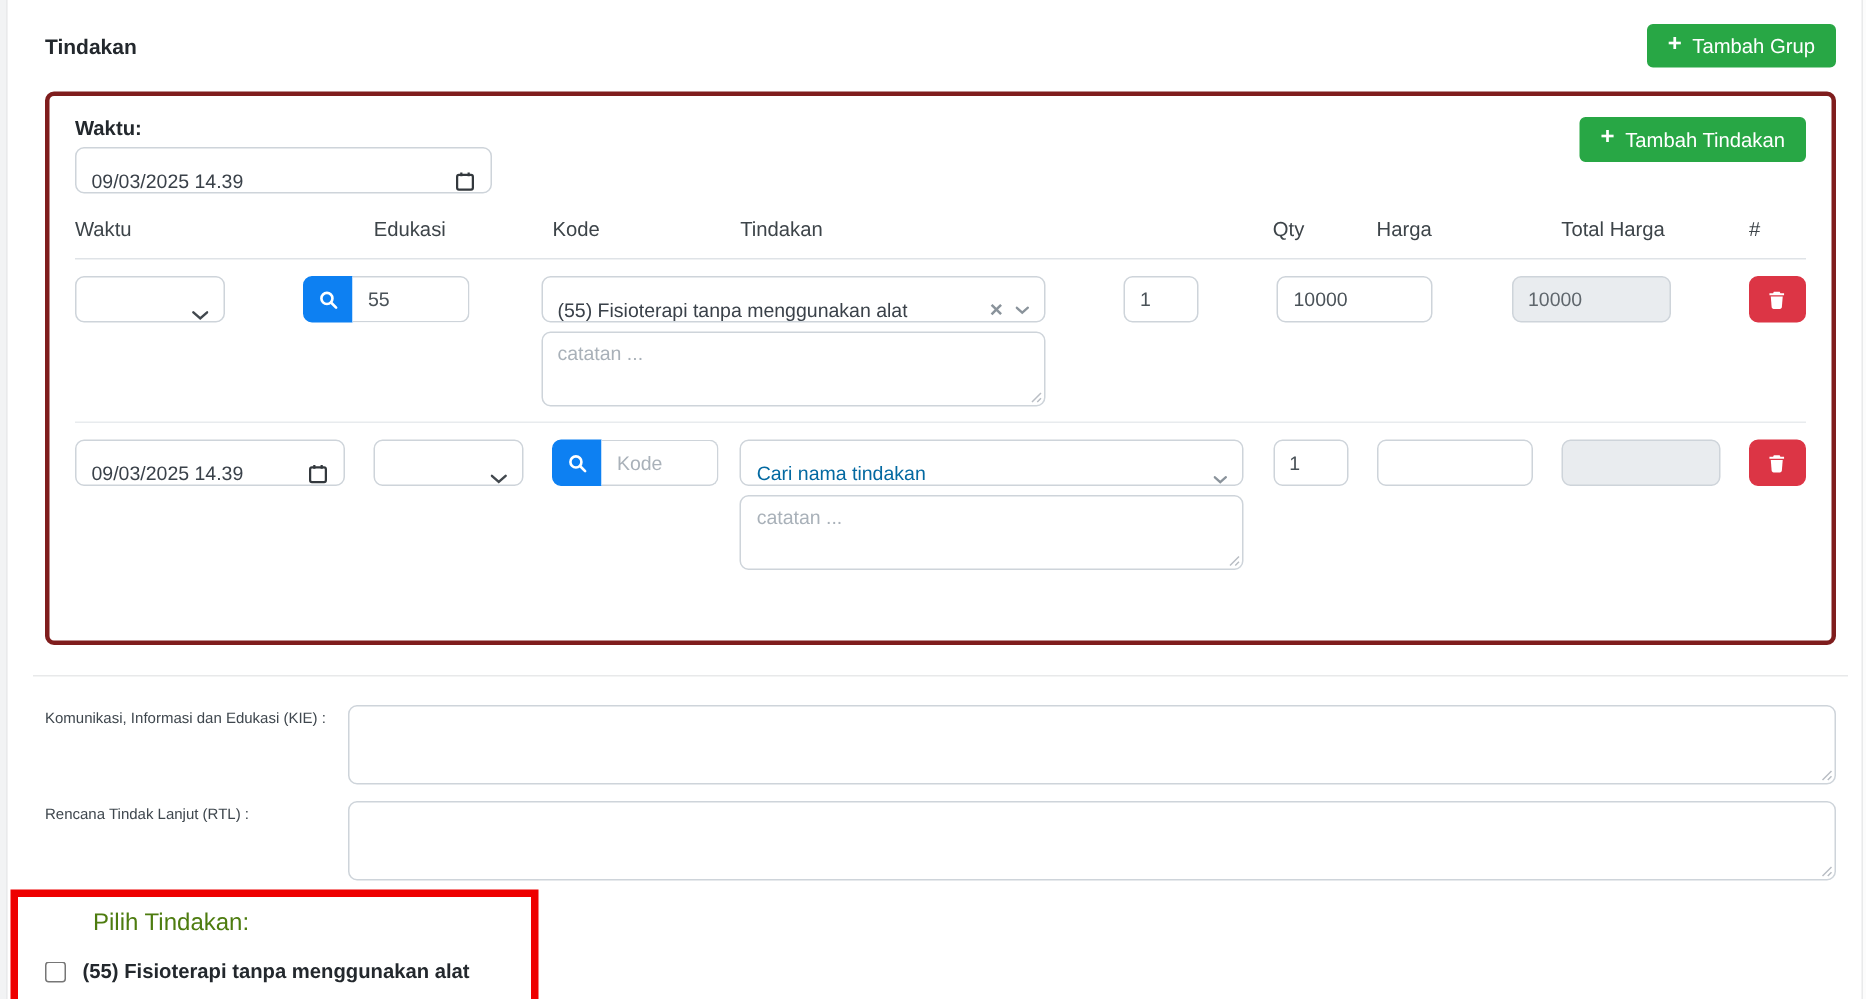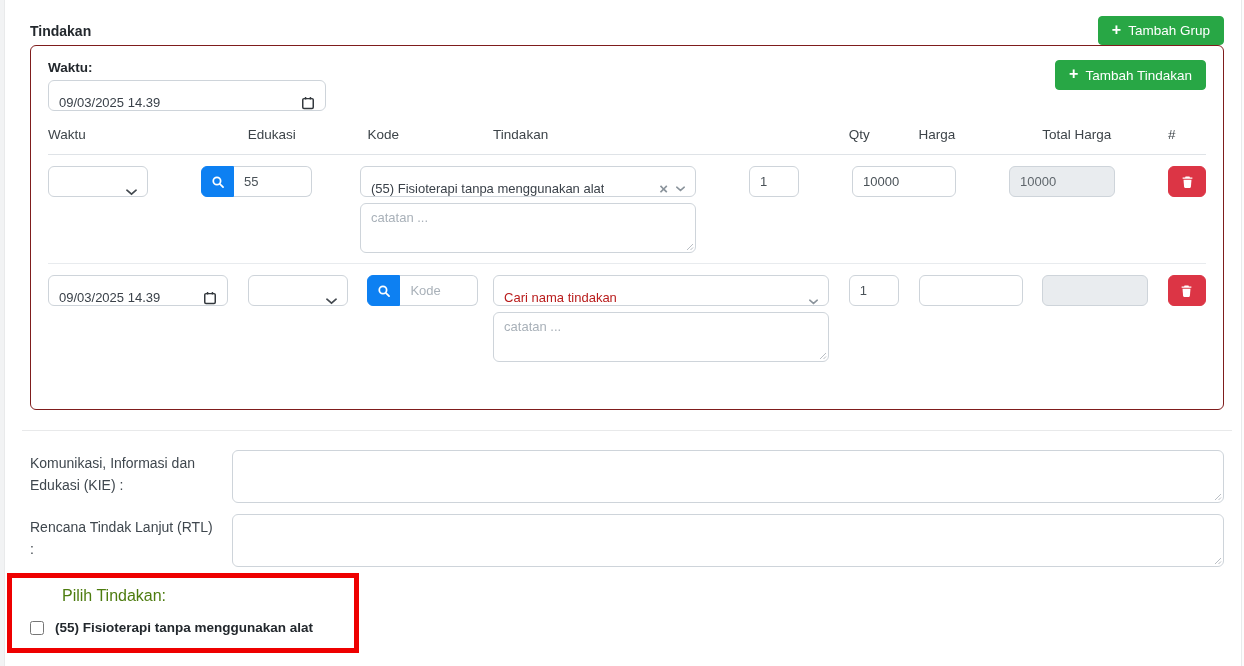--- a/index.html
+++ b/index.html
@@ -18,21 +18,21 @@
   .page-title { font-size:14px; font-weight:700; color:#23282d; }
 
   .btn-green {
     display:inline-flex; align-items:center; gap:7px; background:#28a745; border:1px solid #28a745;
     color:#fff; font-size:13.5px; padding:0 13px; height:29px; border-radius:4px; cursor:pointer;
     font-family:inherit;
   }
   .btn-green .plus { font-weight:700; font-size:16px; line-height:1; position:relative; top:-1px; }
 
   
-  .card { margin-top:0; border:1px solid #7f1d1d; border-radius:6px; padding:14px 17px 37px; position:relative; }
+  .card { margin-top:16px; border:3px solid #7f1d1d; border-radius:6px; padding:14px 17px 37px; position:relative; }
   .waktu-label { font-size:13.5px; font-weight:700; color:#23282d; margin-bottom:5px; }
   .btn-add-tindakan { position:absolute; top:14px; right:17px; height:30px; }
 
   .fake-input, .fake-select {
     display:flex; align-items:flex-end; justify-content:space-between; gap:8px;
     height:31px; border:1px solid #ced4da; border-radius:6px; padding:0 10px;
     background:#fff; font-size:13px; color:#3a4149; cursor:pointer;
   }
   .group-waktu { width:278px; }
 
@@ -52,21 +52,21 @@
   .inp {
     height:31px; width:100%; border:1px solid #ced4da; border-radius:6px; padding:0 10px;
     font-size:13px; color:#4a5258; font-family:inherit; background:#fff;
   }
   .input-group .inp { border-radius:0 6px 6px 0; border-left:none; }
   .inp:disabled { background:#e9ecef; color:#5f666c; }
   input::placeholder, textarea::placeholder { color:#a9b1b9; opacity:1; }
 
   .select2 { cursor:pointer; }
   .sel-text { white-space:nowrap; overflow:hidden; text-overflow:ellipsis; }
-  .sel-placeholder { color:#b91c1c; white-space:nowrap; overflow:hidden; text-overflow:ellipsis; }
+  .sel-placeholder { color:#0369a1; white-space:nowrap; overflow:hidden; text-overflow:ellipsis; }
   .sel-icons { display:flex; align-items:center; gap:8px; flex:none; }
   .clear-x { color:#8a939b; font-weight:700; font-size:15px; line-height:1; cursor:pointer; }
 
   .textarea-wrap { position:relative; margin-top:6px; }
   .ta {
     display:block; width:100%; height:50px; border:1px solid #ced4da; border-radius:6px;
     padding:6px 10px; font-size:13px; font-family:inherit; color:#4a5258; resize:none; background:#fff;
   }
   .ta-note { height:53px; }
   .grip { position:absolute; right:2px; bottom:2px; pointer-events:none; }
@@ -74,21 +74,21 @@
   .btn-del {
     width:38px; height:31px; background:#dc3545; border:1px solid #dc3545; border-radius:6px;
     display:flex; align-items:center; justify-content:center; cursor:pointer; padding:0;
   }
 
   hr.divider { border:none; border-top:1px solid #e8e9ea; margin:20px -8px 0; }
 
   
   .note-row { display:flex; gap:14px; margin-top:19px; }
   .note-row.second { margin-top:11px; }
-  .note-label { width:188px; flex:none; font-size:14px; color:#3f474e; line-height:1.6; padding-top:2px; }
+  .note-label { width:188px; flex:none; font-size:10px; color:#3f474e; line-height:1.6; padding-top:2px; }
   .note-field { flex:1; position:relative; }
 
   
   .highlight-box {
     margin:6px 0 0 -23px; width:352px; border:5px solid #ee0000; padding:9px 10px 13px 18px;
   }
   .pilih-label { font-size:16px; color:#4d7c0f;margin-left:32px; }
   .check-row { display:flex; align-items:center; gap:11px; margin-top:15px; }
   .check-row input[type=checkbox] { width:14px; height:14px; margin:0; cursor:pointer; }
   .check-label { font-size:13.5px; font-weight:700; color:#23282d; cursor:pointer; }

